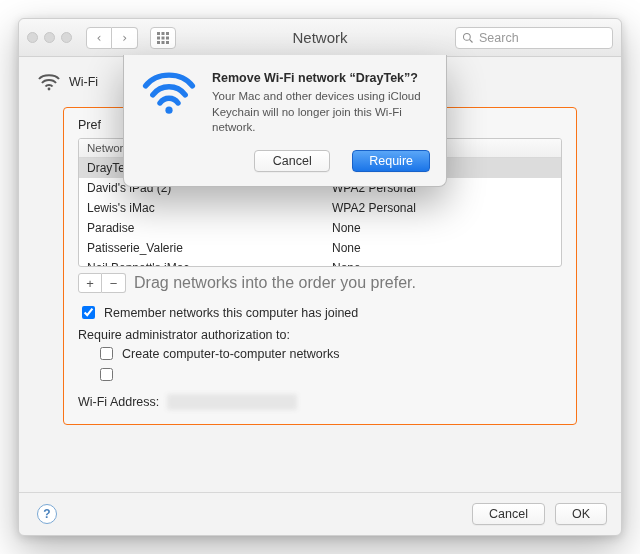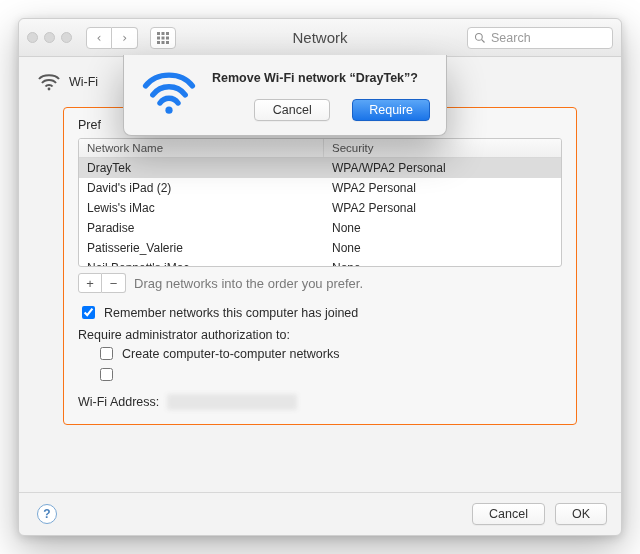--- a/index.html
+++ b/index.html
@@ -46,21 +46,21 @@
     width: 26px; height: 22px; margin-left:6px; background:#fff; border:1px solid #c9c9c9;
     border-radius:4px; display:flex; align-items:center; justify-content:center; color:#7a7a7a;
   }
   .title {
     position:absolute; left:0; right:0; text-align:center; font-size:15px; color:#4b4b4b;
     pointer-events:none;
   }
   .search {
     margin-left:auto;
     display:flex; align-items:center; gap:5px;
-    width:146px; height:22px; background:#fff; border:1px solid #c9c9c9; border-radius:4px;
+    width:158px; height:22px; background:#fff; border:1px solid #c9c9c9; border-radius:4px;
     padding:0 6px; color:#9a9a9a;
   }
   .search svg { width:12px; height:12px; fill:#8d8d8d; }
   .search span { font-size:12.5px; }
 
   
   .body {
     padding: 10px 18px 20px 18px;
     position:relative;
     height: calc(100% - 38px);
@@ -98,21 +98,21 @@
   .row .col-name { border-right:none; }
   .row.sel { background: #dcdcdc; }
   .under-table { display:flex; align-items:center; gap:8px; margin-top:6px; }
   .pm { display:flex; }
   .pm button {
     width:24px; height:20px; background:#fff; border:1px solid #c9c9c9;
     font-size:13px; line-height:1; color:#555; display:flex; align-items:center; justify-content:center;
   }
   .pm button:first-child { border-radius:3px 0 0 3px; }
   .pm button:last-child  { border-radius:0 3px 3px 0; border-left:none; }
-  .hint { font-size:13px; color:#7a7a7a; }
+  .hint { font-size:16px; color:#7a7a7a; }
 
   .check { display:flex; align-items:center; gap:6px; margin:10px 0 4px 0; }
   .check input { width:13px; height:13px; }
   .sub { margin-left:0; }
   .sub .check { margin: 2px 0 2px 18px; }
   .req { margin-top:6px; }
 
   .addr { display:flex; align-items:center; gap:8px; margin:10px 0 0 0; }
   .redact { width:130px; height:16px; background:#e6e6e6; filter: blur(2px); border-radius:2px; }
 
@@ -302,20 +302,21 @@
     <div class="icon-col wifi-big">
       <svg viewBox="0 0 60 50">
         <path d="M4 16 C16 0 44 0 56 16" stroke="#1f7cf0" stroke-width="6" fill="none" stroke-linecap="round"></path>
         <path d="M12 26 C21 14 39 14 48 26" stroke="#1f7cf0" stroke-width="6" fill="none" stroke-linecap="round"></path>
         <path d="M20 35 C25 28 35 28 40 35" stroke="#1f7cf0" stroke-width="6" fill="none" stroke-linecap="round"></path>
         <circle cx="30" cy="43" r="4" fill="#1f7cf0"></circle>
       </svg>
     </div>
     <div class="msg-col">
       <h4>Remove Wi-Fi network “DrayTek”?</h4>
+      <p>Your Mac and other devices using iCloud Keychain will no longer join this Wi-Fi network.</p>
       <div class="btnrow">
         <button class="btn">Cancel</button>
         <button class="btn primary">Require</button>
       </div>
     </div>
   </div>
 
 </div>
 
 </body></html>

